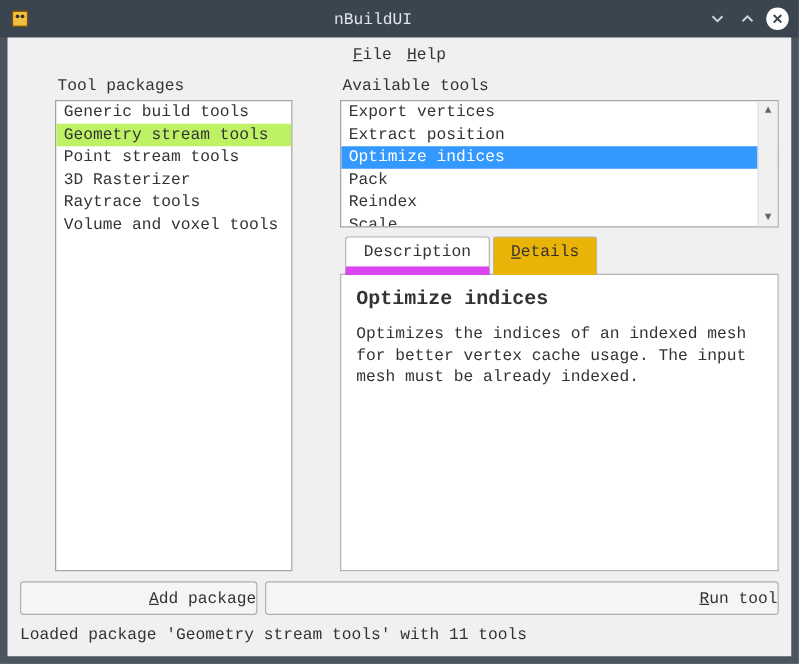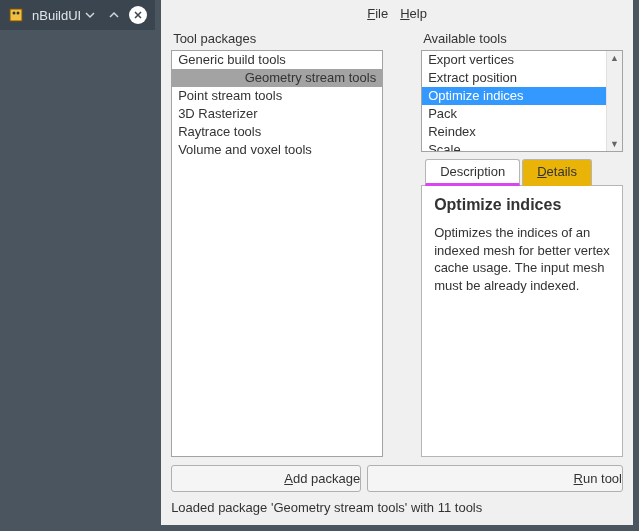--- a/index.html
+++ b/index.html
@@ -10,21 +10,22 @@
   width: 639px;
   height: 531px;
   overflow: hidden;
   color: #333;
 }
 .window {
   width: 639px;
   height: 531px;
   background: #4a5560;
   display: flex;
-  flex-direction: row;
+  flex-direction: column;
+  font-family: Liberation Mono, monospace;
 }
 .titlebar {
   height: 30px;
   background: #3a4550;
   display: flex;
   align-items: center;
   padding: 0 8px;
   color: #e0e5ea;
 }
 .titlebar-icon {
@@ -80,21 +81,21 @@
 .content {
   flex: 1;
   display: flex;
   gap: 6px;
   padding: 0 10px;
 }
 .col {
   display: flex;
   flex-direction: column;
 }
-.col.left { width: 212px; }
+.col.left { width: 190px; margin-left: 28px; }
 .col.right { flex: 1; padding-left: 32px; }
 .col-label {
   font-size: 13px;
   padding: 4px 0 4px 2px;
 }
 .listbox {
   border: 1px solid #a3a3a3;
   background: #fff;
   overflow-y: auto;
 }
@@ -122,22 +123,21 @@
   width:100%;
 }
 .list-item {
   padding: 1px 6px;
   font-size: 13px;
   line-height: 16px;
   cursor: pointer;
   white-space: nowrap;
 }
 .list-item.selected {
-  background: #a3a3a3;
-  text-align: right;
+  background: #bef264;
 }
 .list-item.selected-dark {
   background: #3399ff;
   color: #fff;
 }
 .tabstrip {
   display: flex;
   margin-top: 6px;
   border-bottom: 1px solid #b5b5b5;
   padding-left: 4px;
@@ -149,21 +149,21 @@
   background: #eab308;
   margin-right: 2px;
   border-radius: 3px 3px 0 0;
   font-size: 13px;
   cursor: pointer;
   position: relative;
   top: 1px;
 }
 .tab.active {
   background: #fff;
-  border-bottom: 3px solid #d946ef;
+  border-bottom: 7px solid #d946ef;
 }
 .tab .mn { text-decoration: underline; }
 .desc-panel {
   flex: 1;
   border: 1px solid #b5b5b5;
   border-top: none;
   background: #fff;
   padding: 10px 12px;
   overflow-y: auto;
 }

